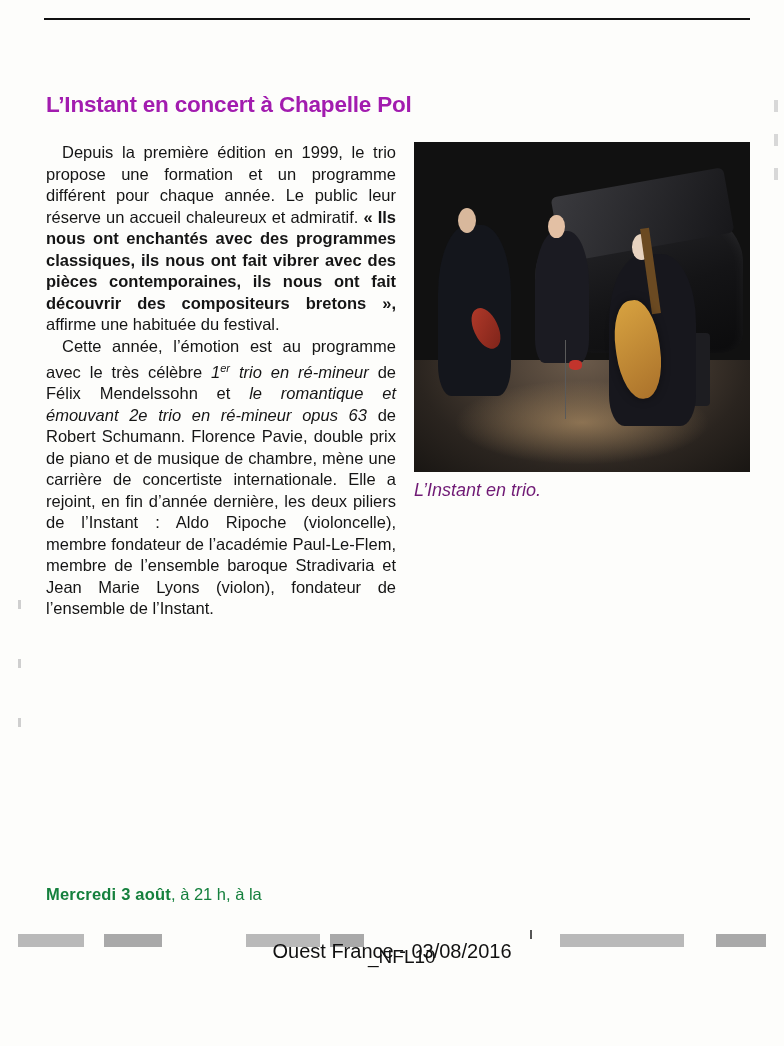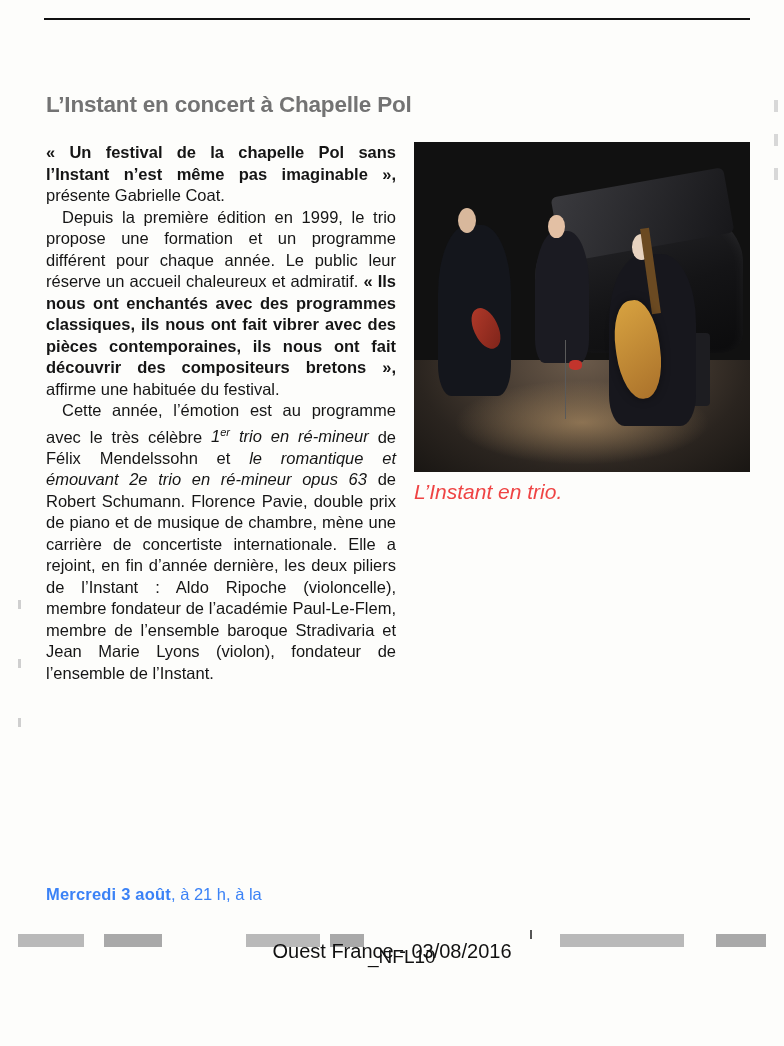--- a/index.html
+++ b/index.html
@@ -66,21 +66,21 @@
     font-weight: bold;
     letter-spacing: -0.5px;
     color: #000;
   }
   .headline {
     position: absolute;
     left: 46px;
     top: 92px;
     font-size: 22.5px;
     font-weight: bold;
-    color: #737373;
+    color: #a21caf;
     letter-spacing: -0.2px;
   }
 
   
   .col-left {
     position: absolute;
     left: 46px;
     top: 142px;
     width: 350px;
   }
@@ -121,35 +121,35 @@
   }
 
   .photo {
     width: 336px;
     height: 330px;
     background: #111;
     position: relative;
     overflow: hidden;
   }
   .caption {
-    font-size: 21px;
+    font-size: 18px;
     font-style: italic;
-    color: #ef4444;
+    color: #701a75;
     margin-top: 8px;
     margin-bottom: 14px;
   }
 
   .practical {
     position: absolute;
     left: 46px;
     top: 884px;
     width: 360px;
     font-size: 16.5px;
     line-height: 21.5px;
-    color: #3b82f6;
+    color: #15803d;
   }
   .practical .bold {
     font-weight: bold;
     letter-spacing: 0.2px;
   }
 
   
   .marker-band {
     position: absolute;
     left: 0;
@@ -290,21 +290,20 @@
   <div class="left-edge-marks">
     <span></span>
     <span></span>
     <span></span>
   </div>
 
   <div class="headline">L’Instant en concert à Chapelle Pol</div>
 
   <div class="col-left">
     <div class="body-text">
-      <p class="noindent"><span class="lead">« Un festival de la chapelle Pol sans l’Instant n’est même pas imaginable »,</span><span> présente Gabrielle Coat.</span></p>
       <p><span>Depuis la première édition en 1999, le trio propose une formation et un programme différent pour chaque année. Le public leur réserve un accueil chaleureux et admiratif. </span><span class="bold">« Ils nous ont enchantés avec des programmes classiques, ils nous ont fait vibrer avec des pièces contemporaines, ils nous ont fait découvrir des compositeurs bretons »,</span><span> affirme une habituée du festival.</span></p>
       <p><span>Cette année, l’émotion est au programme avec le très célèbre </span><span class="ital">1<sup>er</sup> trio en ré-mineur</span><span> de Félix Mendelssohn et </span><span class="ital">le romantique et émouvant 2e trio en ré-mineur opus 63</span><span> de Robert Schumann. Florence Pavie, double prix de piano et de musique de chambre, mène une carrière de concertiste internationale. Elle a rejoint, en fin d’année dernière, les deux piliers de l’Instant : Aldo Ripoche (violoncelle), membre fondateur de l’académie Paul-Le-Flem, membre de l’ensemble baroque Stradivaria et Jean Marie Lyons (violon), fondateur de l’ensemble de l’Instant.</span></p>
     </div>
   </div>
 
   <div class="col-right">
     <div class="photo">
       <div class="piano"></div>
       <div class="piano-lid"></div>
       <div class="stage-floor"></div>

